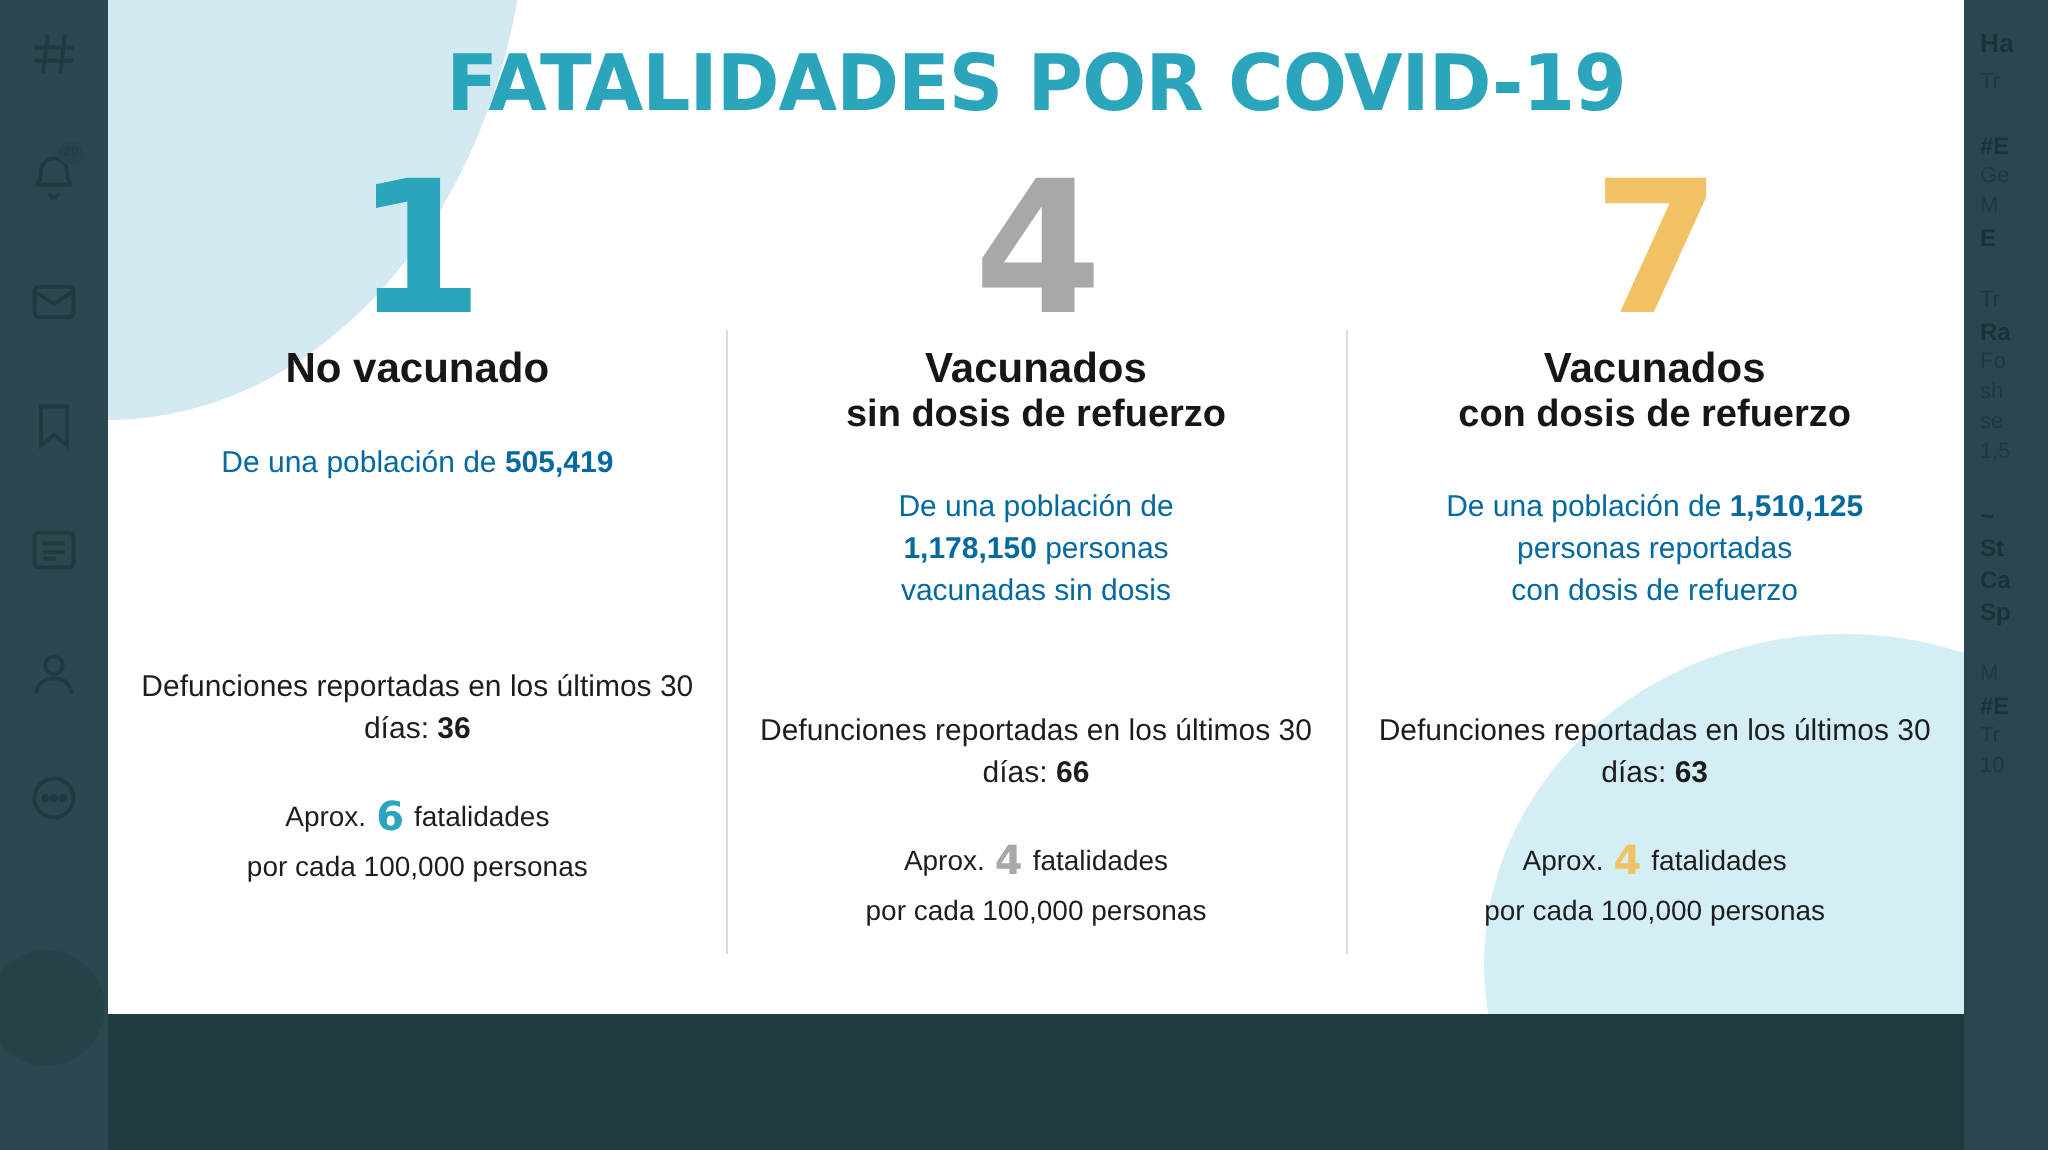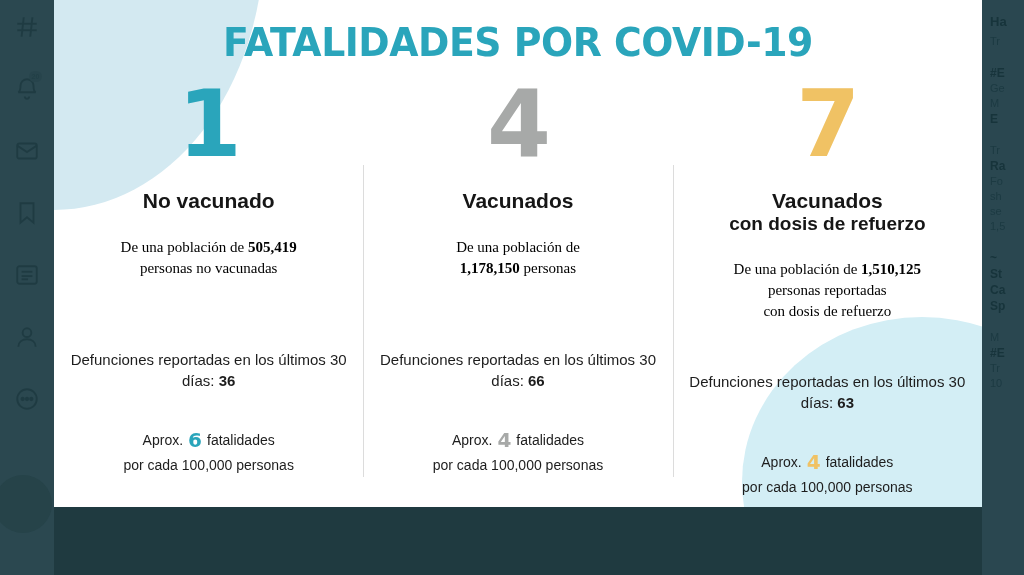--- a/index.html
+++ b/index.html
@@ -147,47 +147,46 @@
   }
   .n-teal   { color: #2aa5bb; }
   .n-gray   { color: #a7a9a8; }
   .n-gold   { color: #f0c264; }
 
   .col-title {
     font-size: 21px;
     font-weight: bold;
     color: #161616;
     line-height: 1.15;
-    margin-top: 20px;
+    margin-top: 4px;
   }
   .col-title .thin { font-size: 19px; }
 
   .pop-block {
     font-size: 15px;
-    color: #000000;
+    color: #0369a1;
     line-height: 1.42;
     margin-top: 24px;
     padding: 0 4px;
-    font-family: Liberation Serif, serif;
   }
   .pop-block b { font-weight: bold; }
 
   .deaths-block {
     font-size: 15px;
     color: #1d1d1d;
     line-height: 1.42;
     margin-top: 26px;
   }
   .deaths-block b { font-weight: bold; }
 
   .rate-block {
     font-size: 14px;
     color: #1d1d1d;
     line-height: 1.5;
-    margin-top: 30px;
+    margin-top: 14px;
   }
   .rate-num {
     font-family: "DejaVu Sans", sans-serif;
     font-size: 20px;
     font-weight: bold;
     vertical-align: -2px;
     padding: 0 5px;
   }
 
   
@@ -270,40 +269,41 @@
     <section class="cols">
 
       <div class="col">
         <div class="bignum n-teal">1</div>
         <div class="col-title">
           <div>No vacunado</div>
           <div class="thin"></div>
         </div>
         <div class="pop-block">
           <span>De una población de </span><b>505,419</b><span></span>
-          <div>personas no vacunadas</div>
           <div></div>
         </div>
         <div class="deaths-block">
           <span>Defunciones reportadas en los últimos 30 días: </span><b>36</b>
         </div>
         <div class="rate-block">
           <span>Aprox.</span><span class="rate-num n-teal">6</span><span>fatalidades</span>
           <div>por cada 100,000 personas</div>
         </div>
       </div>
 
       <div class="col">
         <div class="bignum n-gray">4</div>
         <div class="col-title">
           <div>Vacunados</div>
+          <div class="thin">sin dosis de refuerzo</div>
         </div>
         <div class="pop-block">
           <div>De una población de</div>
           <div><b>1,178,150</b><span> personas</span></div>
+          <div>vacunadas sin dosis</div>
         </div>
         <div class="deaths-block">
           <span>Defunciones reportadas en los últimos 30 días: </span><b>66</b>
         </div>
         <div class="rate-block">
           <span>Aprox.</span><span class="rate-num n-gray">4</span><span>fatalidades</span>
           <div>por cada 100,000 personas</div>
         </div>
       </div>
 

